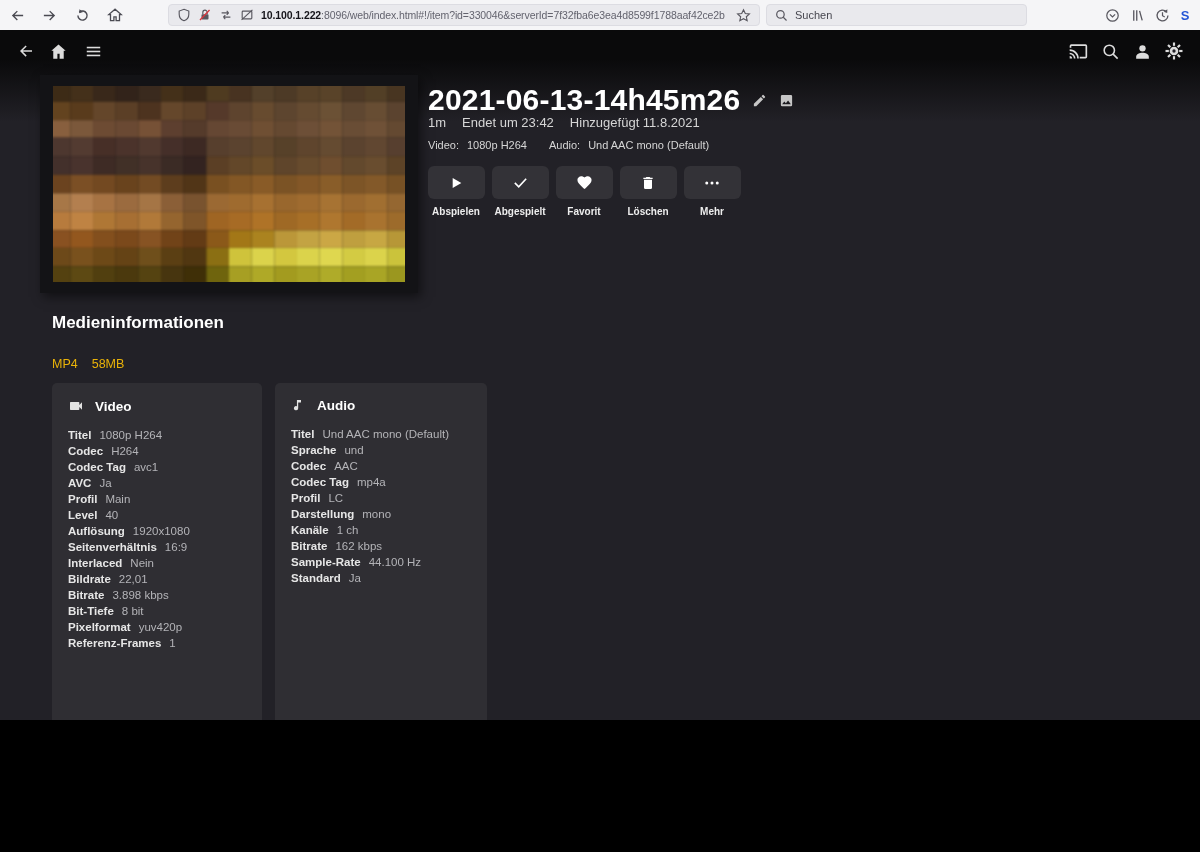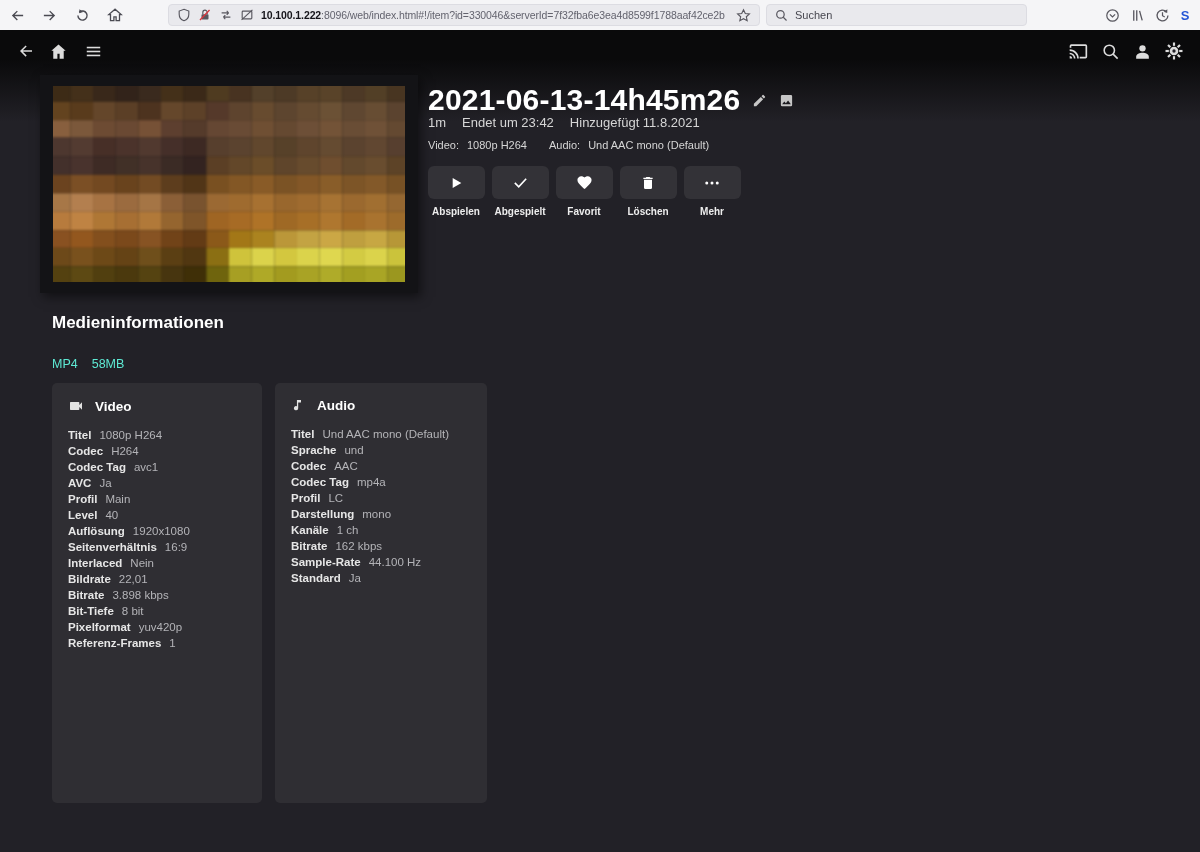--- a/index.html
+++ b/index.html
@@ -1,16 +1,16 @@
 <!DOCTYPE html>
 <html><head>
 <meta charset="utf-8">
 <style>
   html,body{margin:0;padding:0;background:#000;}
-  .screen{position:relative;width:1200px;height:852px;overflow:hidden;
+  .screen{position:relative;width:1200px;height:720px;overflow:hidden;
           font-family:"Liberation Sans","DejaVu Sans",sans-serif;
           -webkit-font-smoothing:antialiased;}
   
   .browser-bar{position:absolute;top:0;left:0;width:1200px;height:30px;background:#f5f5f7;}
   .nav-btn{position:absolute;top:4px;width:22px;height:22px;display:flex;align-items:center;justify-content:center;border-radius:4px;}
   .url-field{position:absolute;left:168px;top:4px;width:592px;height:22px;background:#e9e9ed;
              border:1px solid #dcdce2;border-radius:4px;box-sizing:border-box;
              display:flex;align-items:center;gap:7px;padding:0 8px;overflow:hidden;}
   .url-text{font-size:10.5px;white-space:nowrap;letter-spacing:-0.1px;}
   .url-host{color:#15141a;font-weight:700;}
@@ -43,21 +43,21 @@
   .stream-row .lbl{margin-right:8px;}
   .stream-row .gap{margin-left:22px;}
   .actions{position:absolute;left:424px;top:136px;display:flex;}
   .action{width:64px;text-align:center;}
   .abtn{width:57px;height:33px;margin:0 auto;border-radius:6px;background:#333237;
         display:flex;align-items:center;justify-content:center;}
   .albl{margin-top:7px;font-size:10px;font-weight:700;color:#ededed;white-space:nowrap;}
   
   .mi-heading{position:absolute;left:52px;top:283px;font-size:17px;font-weight:700;color:#ffffff;}
   .mi-path{position:absolute;left:52px;top:311px;font-size:12.5px;color:#c9c9cc;}
-  .mi-fmt{position:absolute;left:52px;top:327px;font-size:12.5px;color:#5eead4;display:flex;gap:14px;}
+  .mi-fmt{position:absolute;left:52px;top:327px;font-size:12.5px;color:#eab308;display:flex;gap:14px;}
   .cards{position:absolute;left:52px;top:353px;display:flex;gap:13px;height:420px;}
   .card{background:#2f2e33;border-radius:5px;padding:13px 16px;box-sizing:border-box;}
   .card.video{width:210px;}
   .card.audio{width:212px;}
   .card-head{display:flex;align-items:center;gap:11px;font-size:13.5px;font-weight:700;color:#ffffff;
              margin-bottom:13px;margin-top:2px;}
   .kv{font-size:11.5px;line-height:16px;white-space:nowrap;}
   .kv .k{font-weight:700;color:#e6e6e6;margin-right:8px;}
   .kv .v{color:#b4b4b8;}
   svg{display:block;}

